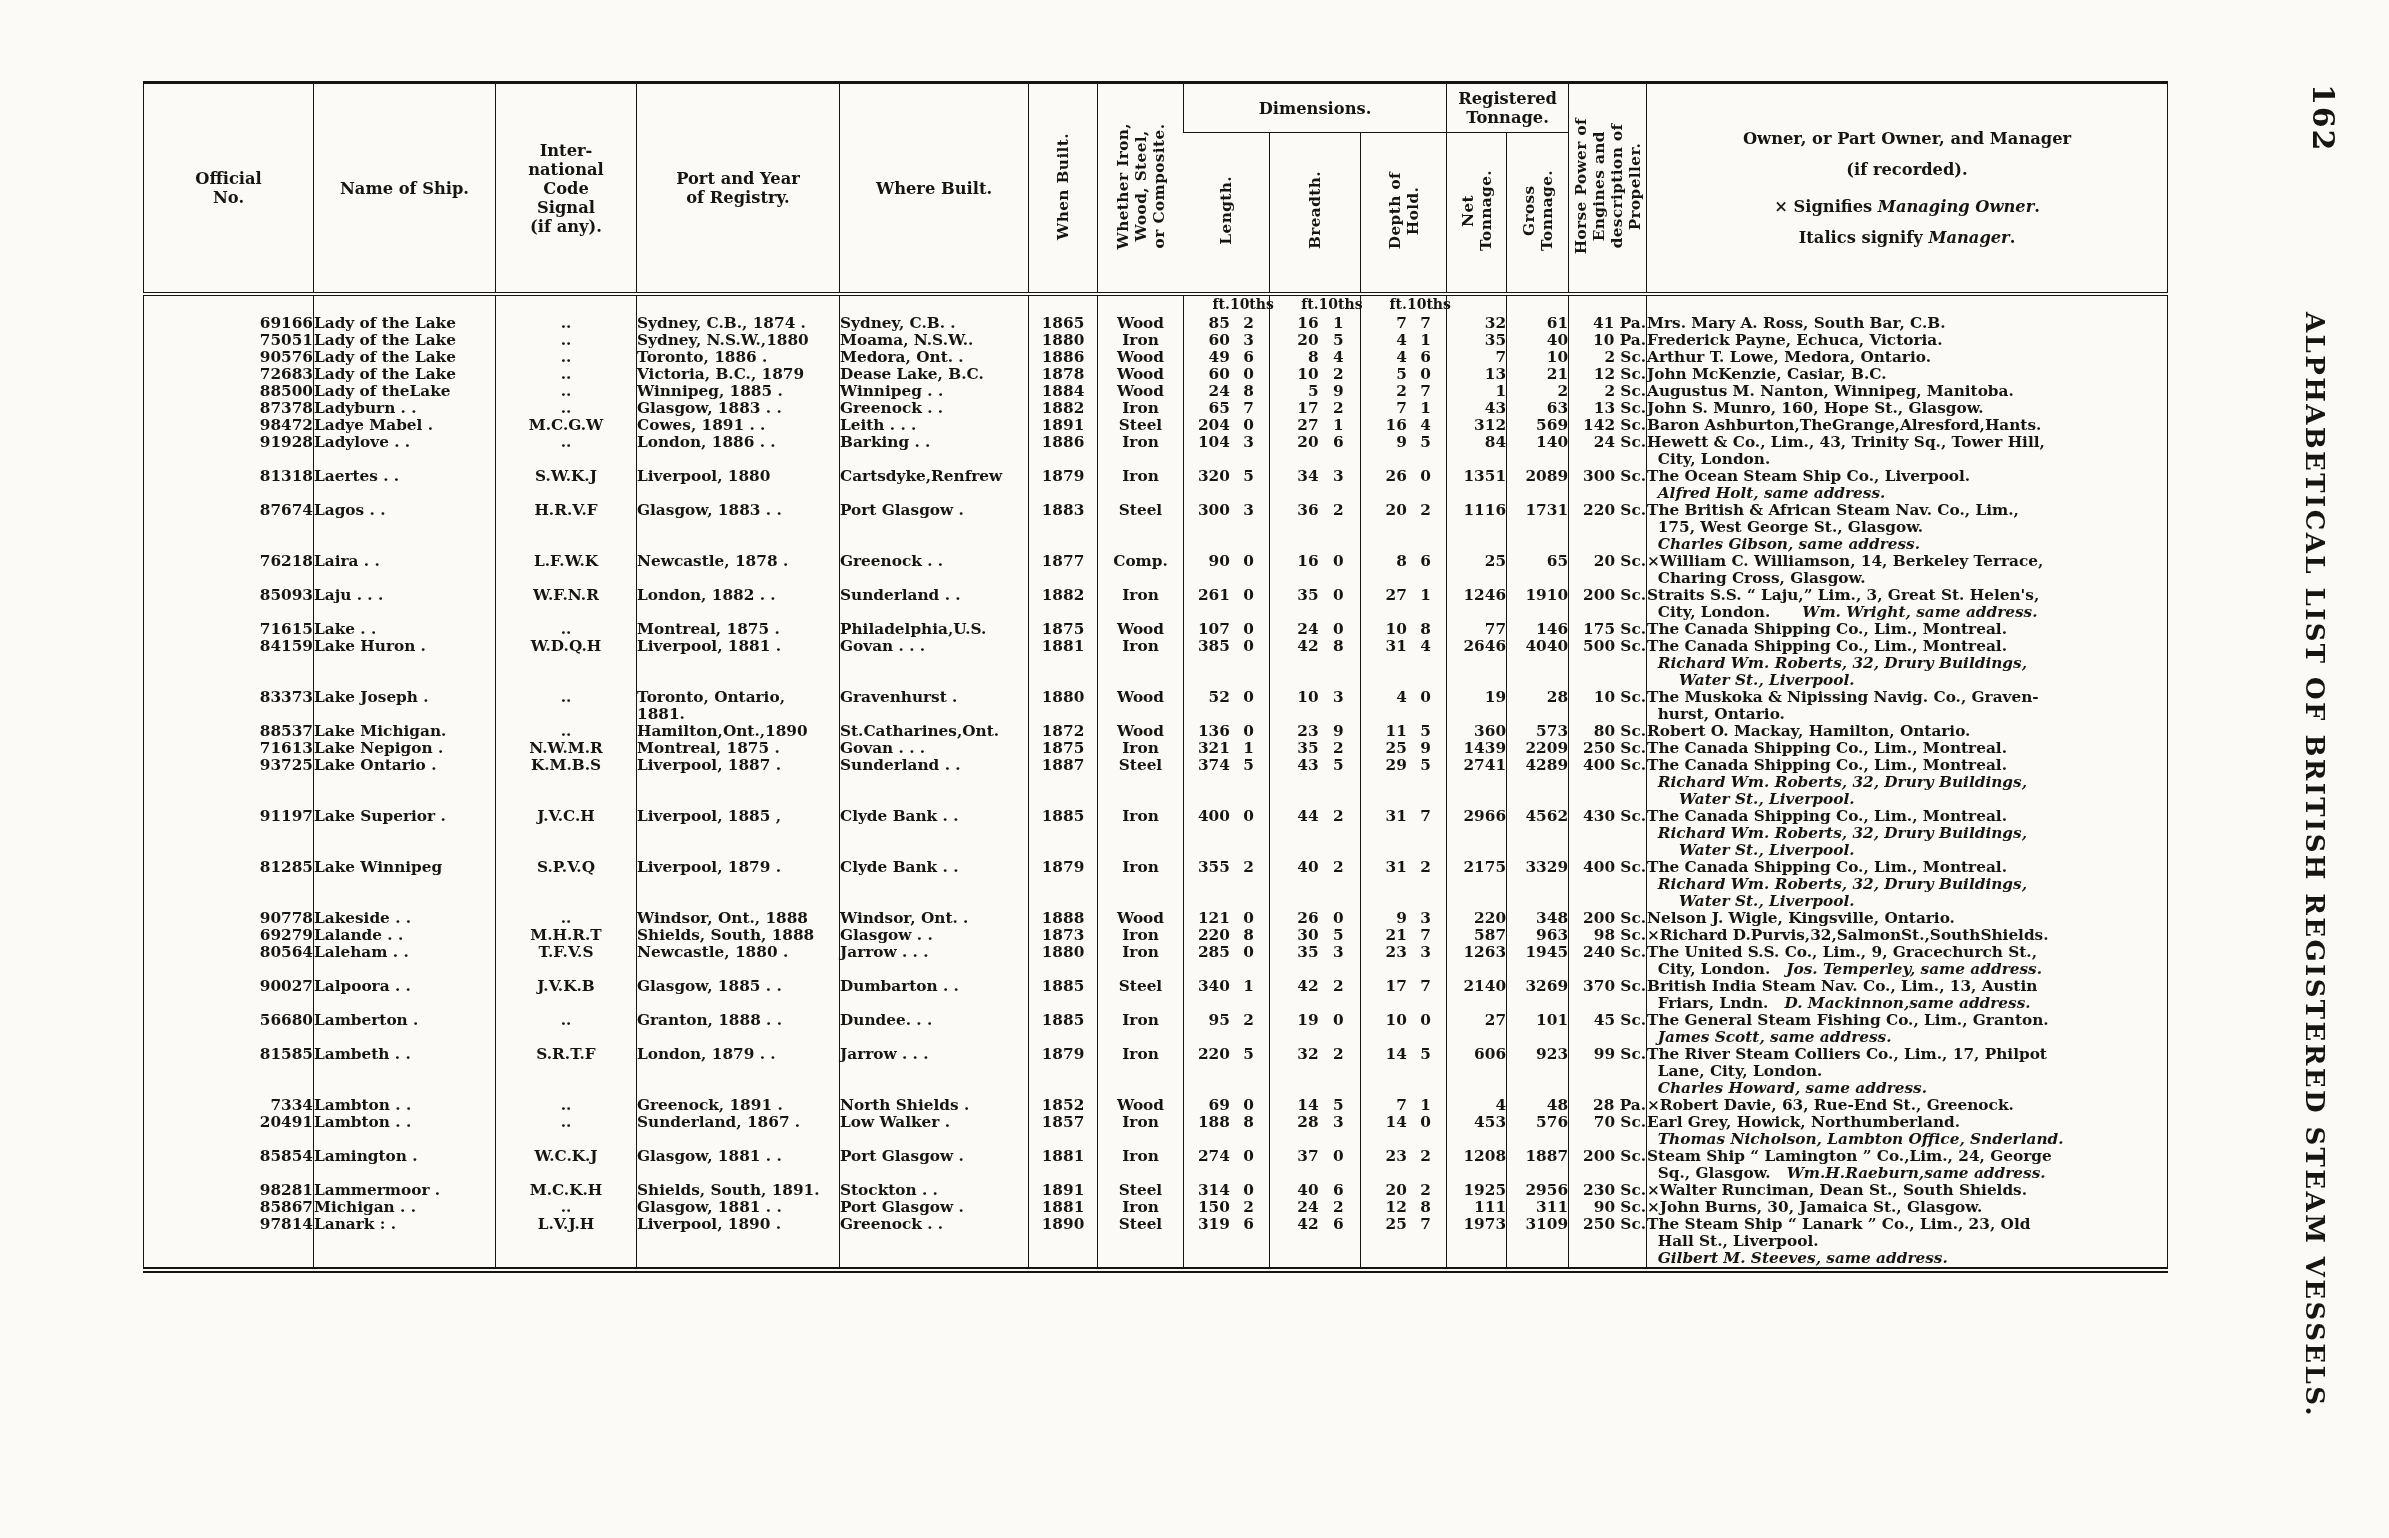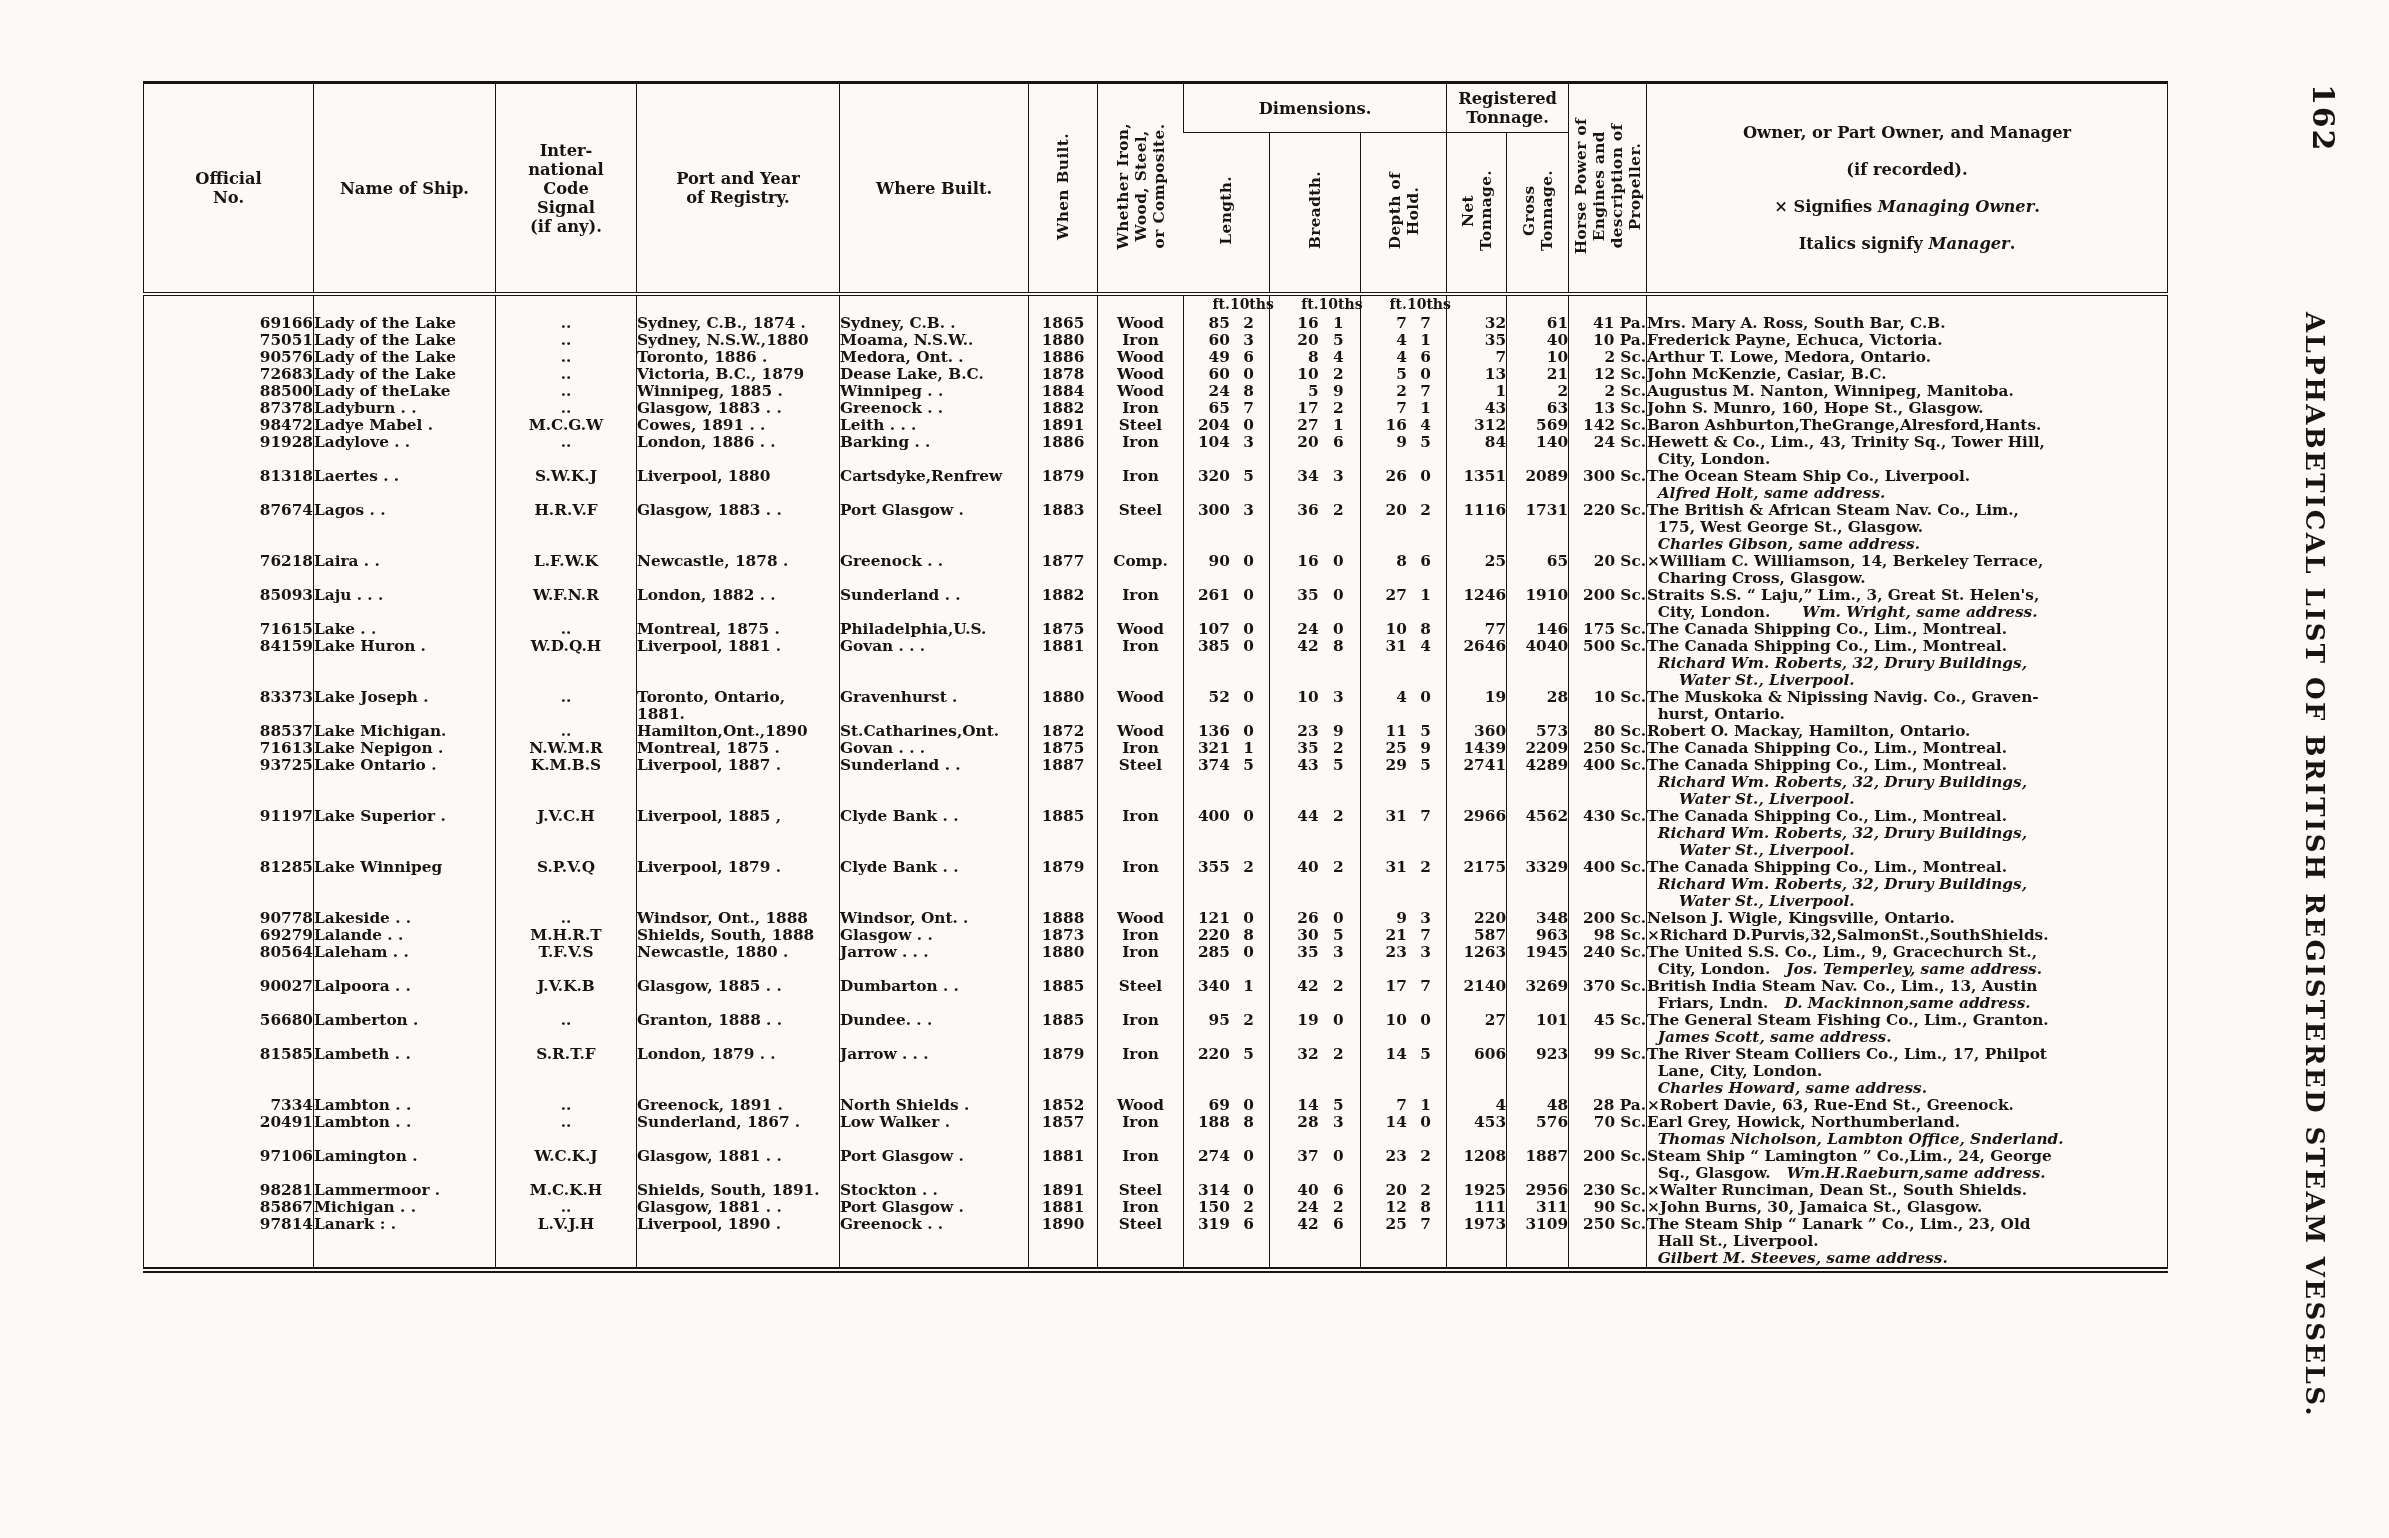--- a/index.html
+++ b/index.html
@@ -21,21 +21,21 @@
     font-weight:bold;font-size:16.3px;line-height:19px;text-align:center;vertical-align:middle;
     white-space:pre-line;
   }
   thead tr.gr1 th.grp{height:48px;border-bottom:1.5px solid #171513;}
   thead tr.gr2 th{height:159px;}
   .vert span{
     display:inline-block;writing-mode:vertical-rl;transform:rotate(180deg);
     white-space:pre;font-weight:bold;font-size:15.3px;line-height:18px;letter-spacing:0.4px;
   }
   th.ownerhead{font-size:16.3px;line-height:21px;padding:5.7px 9.6px;}
-  th.ownerhead .ln{margin:16px 0;}
+  th.ownerhead .ln{margin:10px 0;}
   th.ownerhead .ln.sp{margin-top:15.3px;}
   
   tbody td{
     font-weight:bold;font-size:15.3px;line-height:17px;vertical-align:top;
     white-space:pre-line;
   }
   tbody tr.units td{height:19px;font-size:14px;}
   tbody tr.gap1 td{padding-top:7.6px;}
   tbody tr.gap2 td{padding-top:29px;}
   td.c-no{text-align:right;padding-right:8.6px;margin-top:43px;}
@@ -585,21 +585,21 @@
       <td class="c-mat">Iron</td>
       <td class="c-dim"><span class="ft">188</span><span class="tn">8</span></td>
           <td class="c-dim"><span class="ft">28</span><span class="tn">3</span></td>
           <td class="c-dim"><span class="ft">14</span><span class="tn">0</span></td>
       <td class="c-ton">453</td>
       <td class="c-ton">576</td>
       <td class="c-hp">70 Sc.</td>
       <td class="c-owner"><div class="oline">Earl Grey, Howick, Northumberland.</div><div class="oline">  <i>Thomas Nicholson, Lambton Office, Snderland.</i></div></td>
     </tr>
         <tr class="gap1">
-      <td class="c-no">97106</td>
+      <td class="c-no">85854</td>
       <td class="c-name">Lamington    .</td>
       <td class="c-code">W.C.K.J</td>
       <td class="c-port">Glasgow, 1881 .    .</td>
       <td class="c-where">Port Glasgow    .</td>
       <td class="c-when">1881</td>
       <td class="c-mat">Iron</td>
       <td class="c-dim"><span class="ft">274</span><span class="tn">0</span></td>
           <td class="c-dim"><span class="ft">37</span><span class="tn">0</span></td>
           <td class="c-dim"><span class="ft">23</span><span class="tn">2</span></td>
       <td class="c-ton">1208</td>

